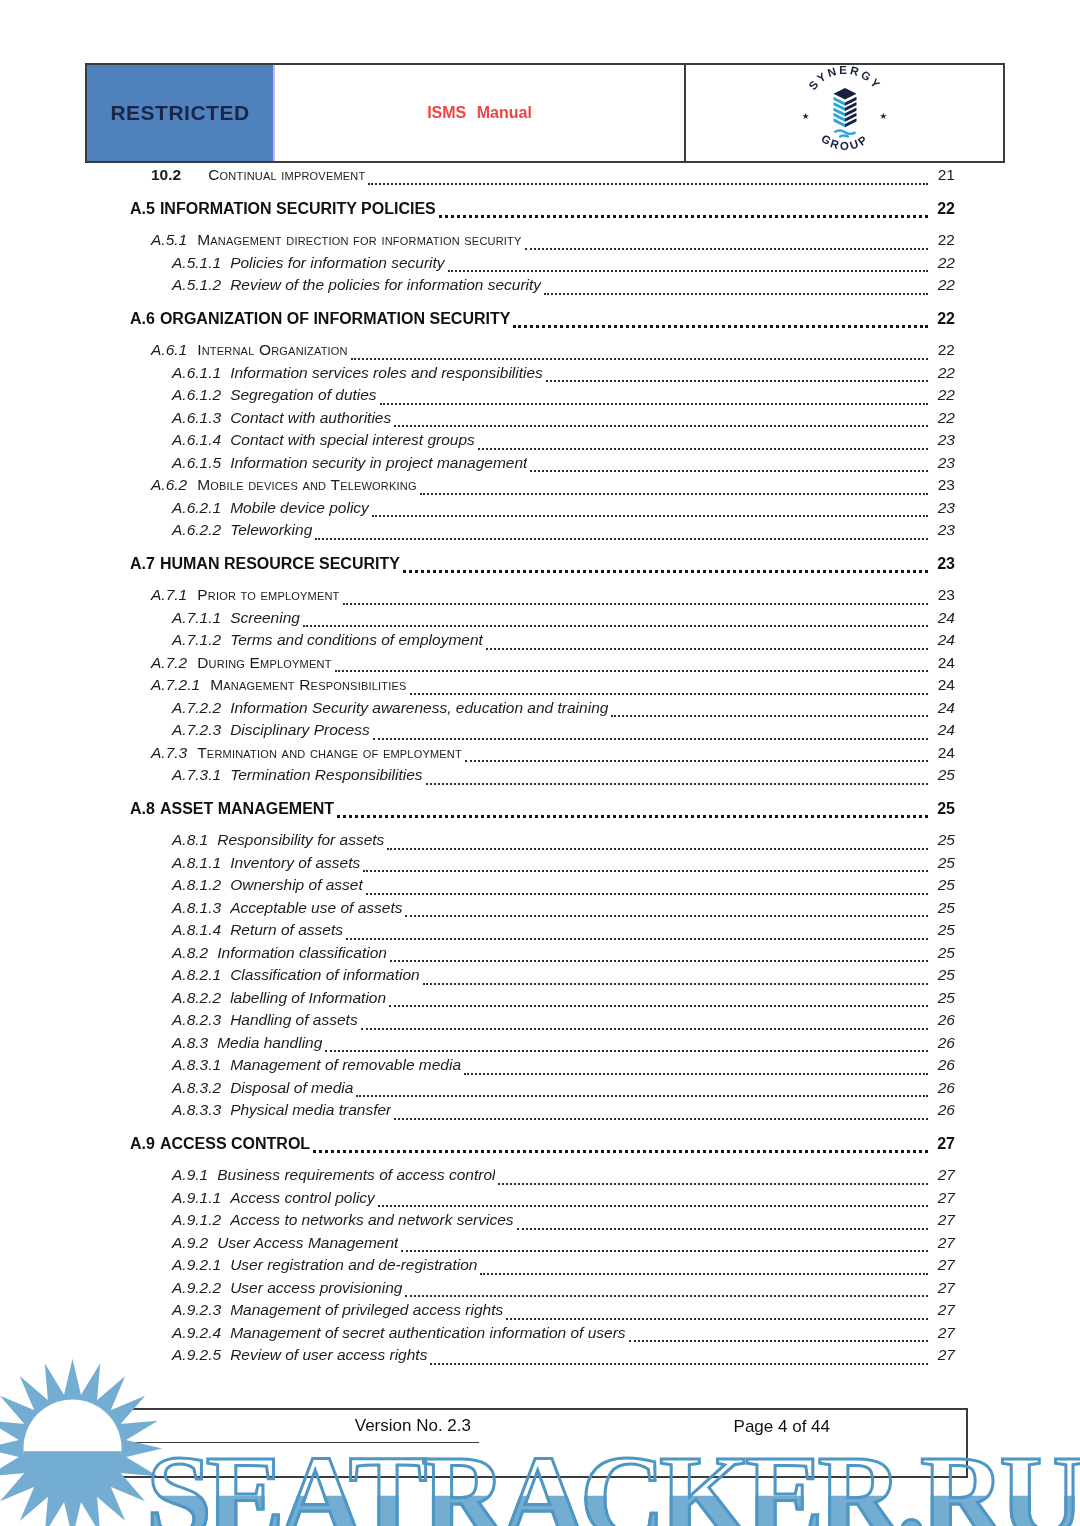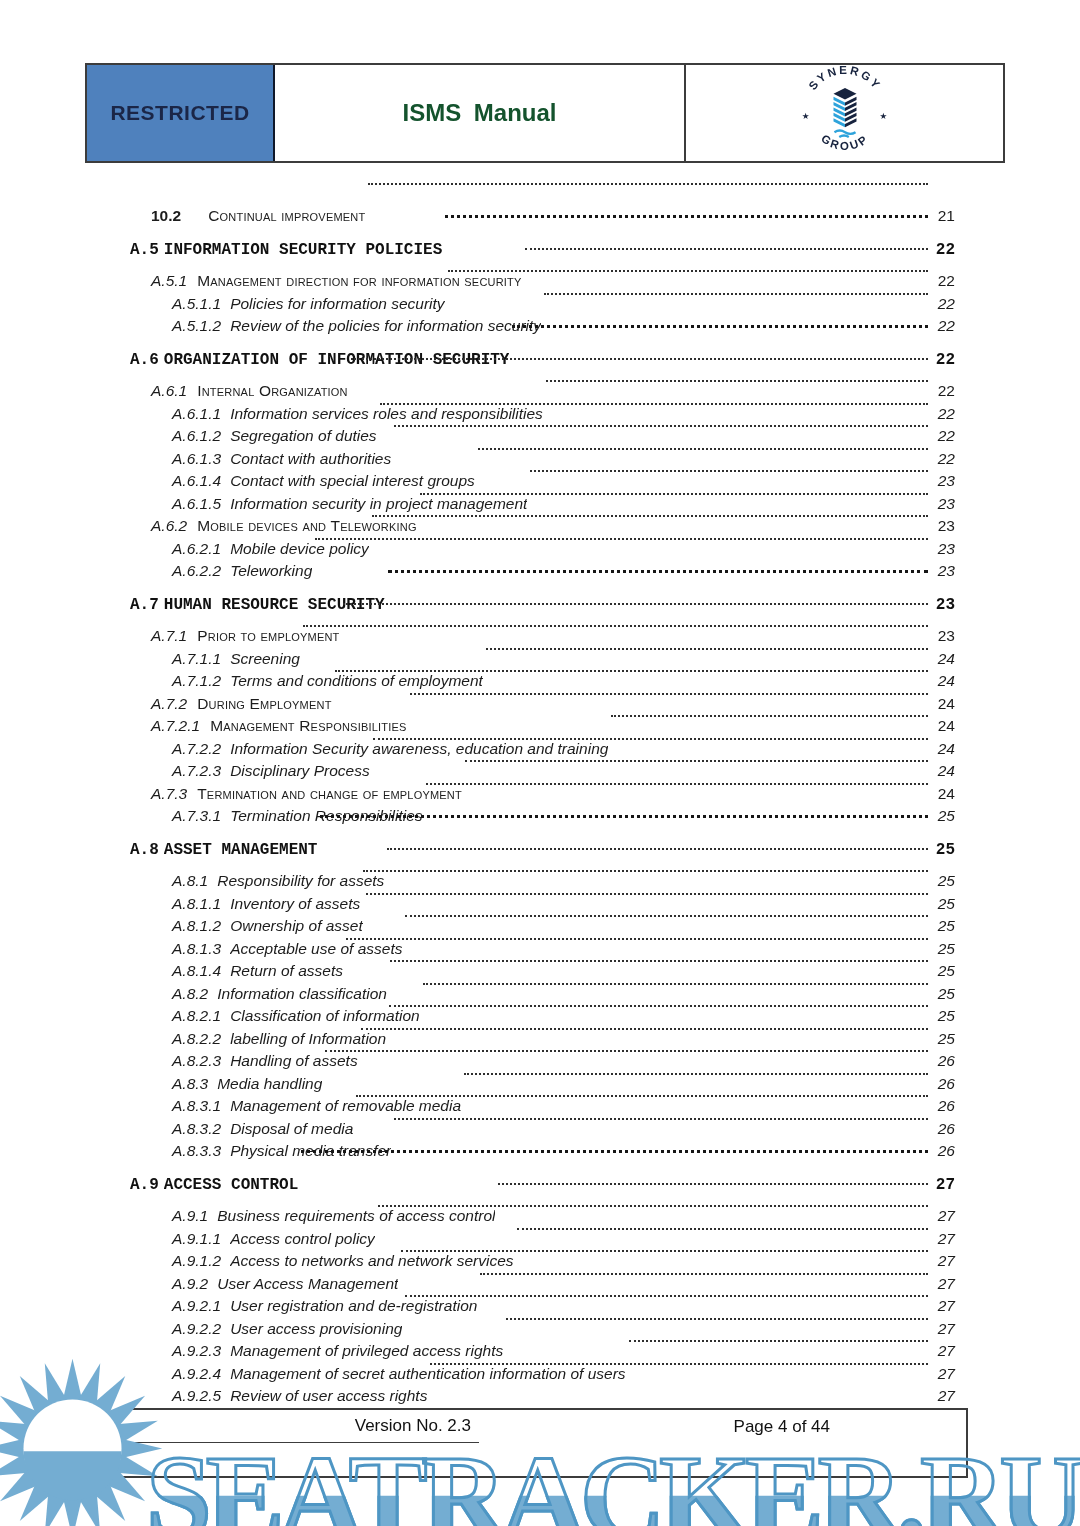--- a/index.html
+++ b/index.html
@@ -11,45 +11,45 @@
   }
 
   
   .header-table{
     position:absolute;left:85px;top:63px;width:920px;height:100px;
     display:flex;border:2px solid #3c3c3c;box-sizing:border-box;background:#fff;
   }
   .hcell{box-sizing:border-box;display:flex;align-items:center;justify-content:center;}
   .hcell-class{
     width:188px;background:var(--header_blue,#4F81BD);
-    border-right:2px solid #0f172a;
+    border-right:2px solid #c4b5fd;
     justify-content:center;
   }
   .hcell-class span{
     font-weight:700;font-size:21px;color:#1b2647;letter-spacing:.5px;
   }
   .hcell-title{flex:1;border-right:2px solid #3c3c3c;}
-  .hcell-title span{font-weight:700;font-size:24px;color:#14532d;word-spacing:6px;}
+  .hcell-title span{font-weight:700;font-size:16px;color:#ef4444;word-spacing:6px;}
   .hcell-logo{width:317px;}
 
   
   .toc{position:absolute;left:130px;top:166px;width:825px;}
   .toc-row{
     display:flex;align-items:baseline;height:22.5px;
     font-size:15.5px;white-space:nowrap;color:#1c1c1c;
   }
-  .toc-row .num{margin-right:9px;flex:0 0 auto;margin-top:41px;}
+  .toc-row .num{margin-right:9px;flex:0 0 auto;}
   .toc-row .text{flex:0 1 auto;overflow:hidden;}
   .toc-row .leader{
     flex:1 1 12px;min-width:12px;align-self:flex-end;
     border-bottom:2px dotted #2e2e2e;margin:0 3px 4px 3px;
   }
   .toc-row .page{flex:0 0 auto;min-width:24px;text-align:right;}
 
-  .toc-row.h1{font-weight:700;font-size:16px;color:#111;margin:11px 0 9px 0;font-family:Liberation Mono, monospace;}
+  .toc-row.h1{font-weight:700;font-size:16px;color:#111;margin:11px 0 9px 0;}
   .toc-row.h1 .num{margin-right:5px;}
   .toc-row.h1 .leader{border-bottom:3px dotted #161616;margin-bottom:4px;}
 
   .toc-row.l2{padding-left:21px;}
   .toc-row.l2 .num{font-style:italic;margin-right:10px;}
   .toc-row.l2 .text{font-variant:small-caps;letter-spacing:.2px;}
   .toc-row.l2.numbold .num{font-style:normal;font-weight:700;margin-right:27px;}
 
   .toc-row.l3{padding-left:42px;font-style:italic;}
 

